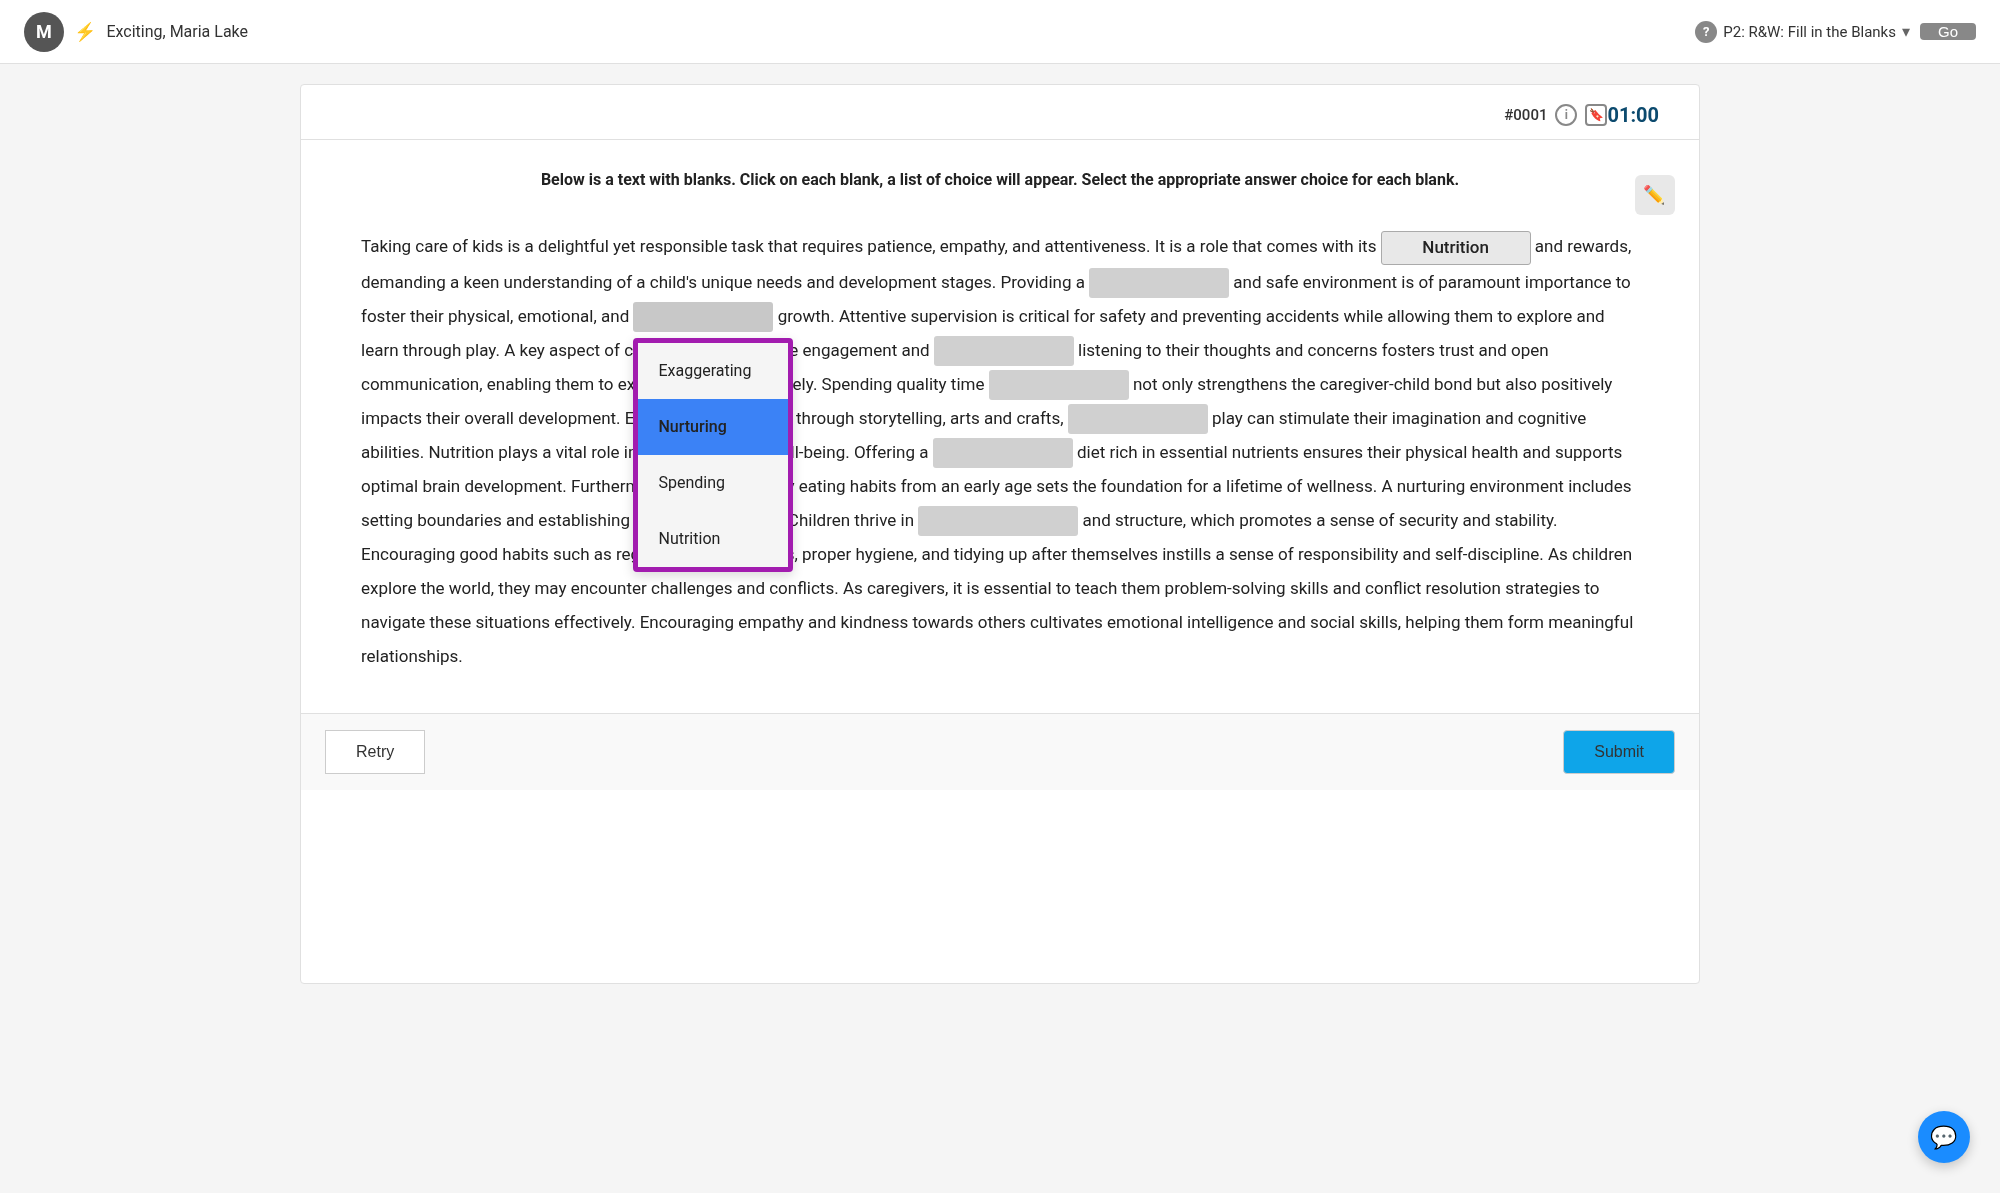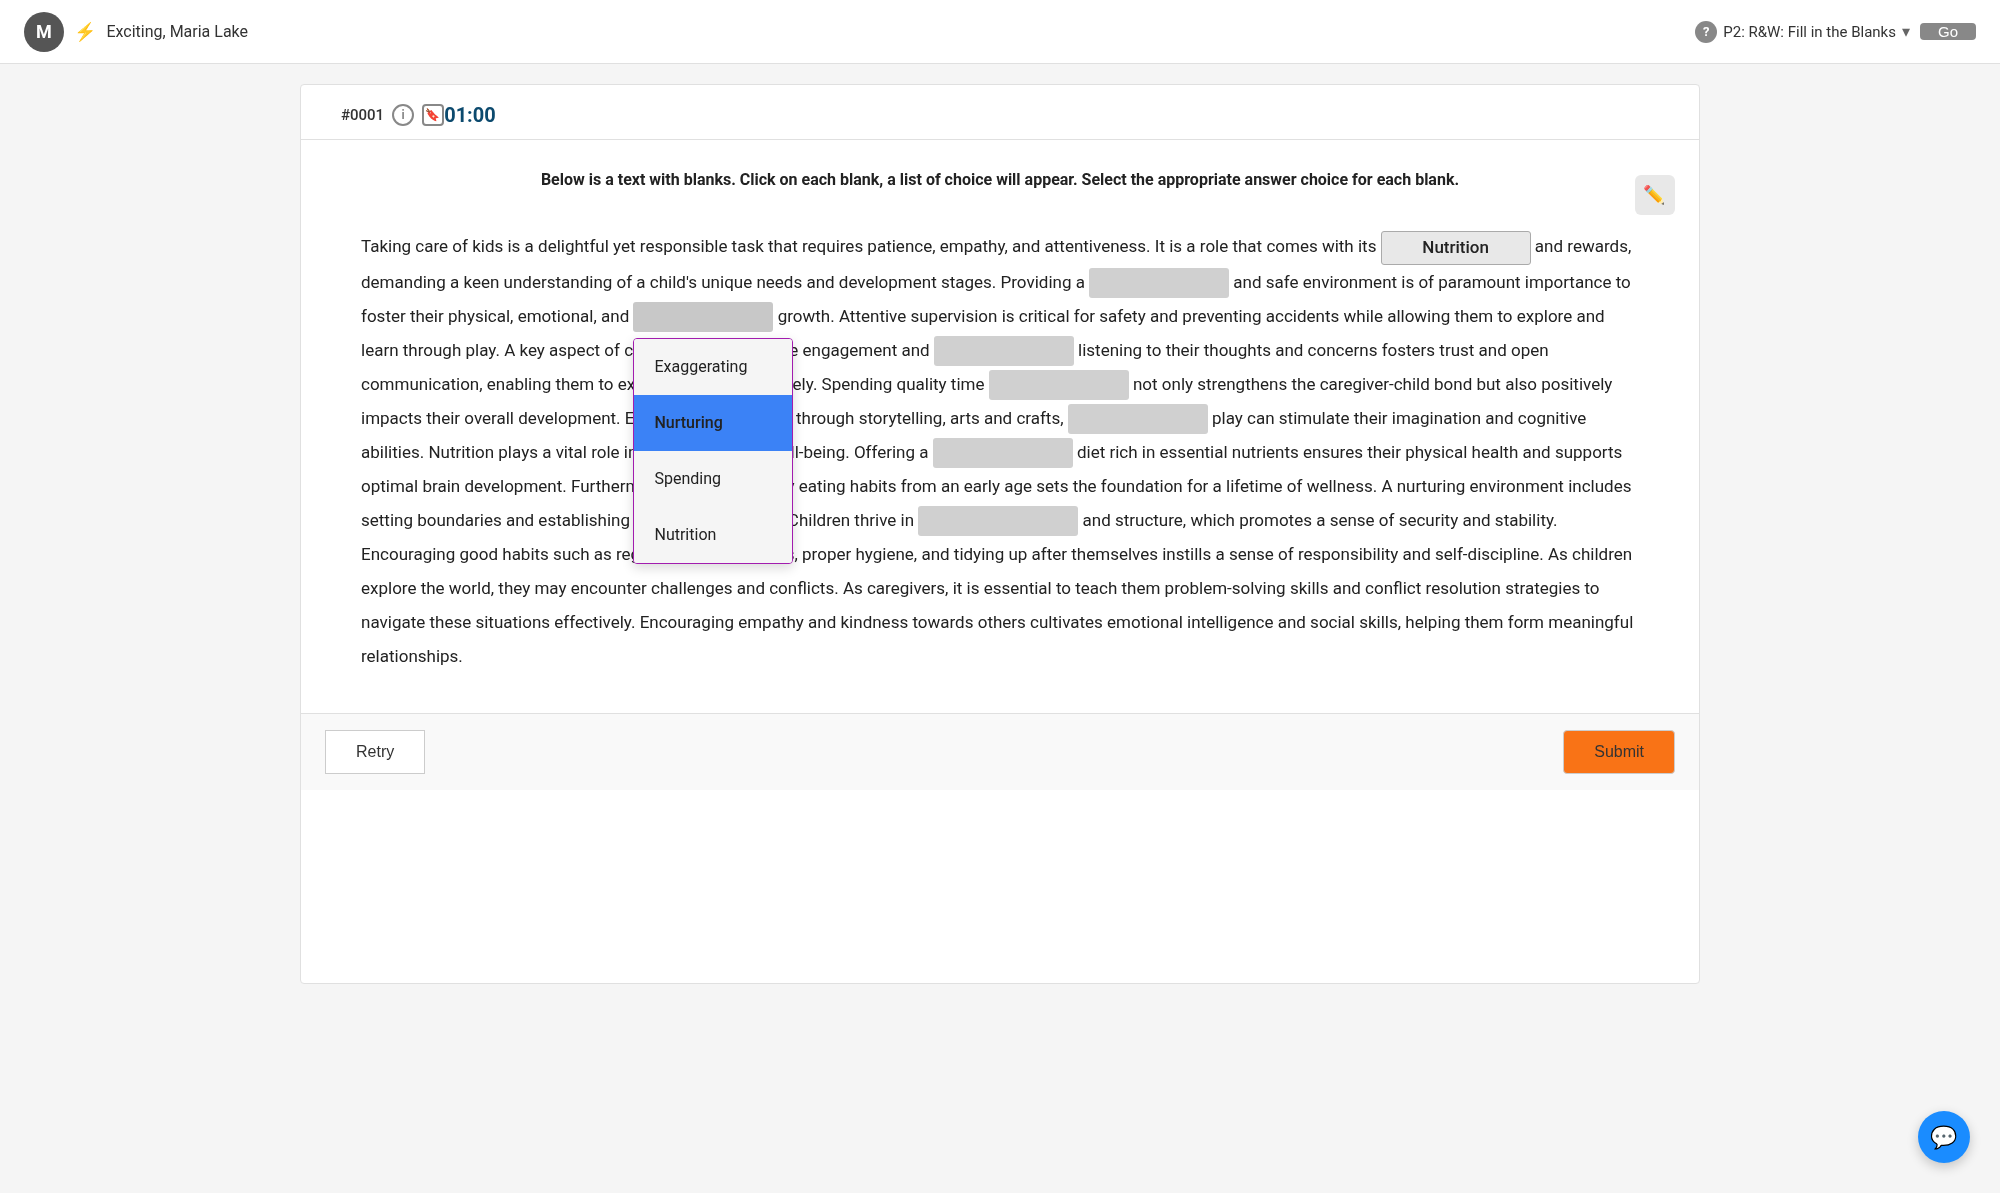--- a/index.html
+++ b/index.html
@@ -91,21 +91,21 @@
       border-radius: 4px;
       border: 1px solid #e0e0e0;
       min-height: 900px;
       position: relative;
     }
 
     
     .question-header {
       display: flex;
       align-items: center;
-      justify-content: flex-start;
+      justify-content: flex-end;
       padding: 18px 40px 12px 40px;
       border-bottom: 1px solid #e0e0e0;
     }
     .question-id {
       display: flex;
       align-items: center;
       gap: 8px;
       font-size: 15px;
       color: #333;
       font-weight: 500;
@@ -197,21 +197,21 @@
       line-height: 26px;
     }
     .blank.active {
       background: #c8c8c8;
     }
 
     
     .dropdown-menu {
       position: absolute;
       background: #f5f5f5;
-      border: 1px solid #a21caf;
+      border: 5px solid #a21caf;
       border-radius: 4px;
       min-width: 160px;
       box-shadow: 0 4px 12px rgba(0,0,0,0.15);
       z-index: 100;
       overflow: hidden;
     }
     .dropdown-item {
       padding: 12px 20px;
       font-size: 16px;
       color: #222;
@@ -252,21 +252,21 @@
     .retry-button {
       background: #fff;
       color: #333;
       border: 1px solid #ccc;
       padding: 12px 30px;
       font-size: 16px;
       border-radius: 0;
       cursor: pointer;
     }
     .submit-button {
-      background: #f97316;
+      background: #0ea5e9;
       color: #333;
       border: 1px solid #ccc;
       padding: 12px 30px;
       font-size: 16px;
       border-radius: 4px;
       cursor: pointer;
       font-weight: 500;
     }
 
     

